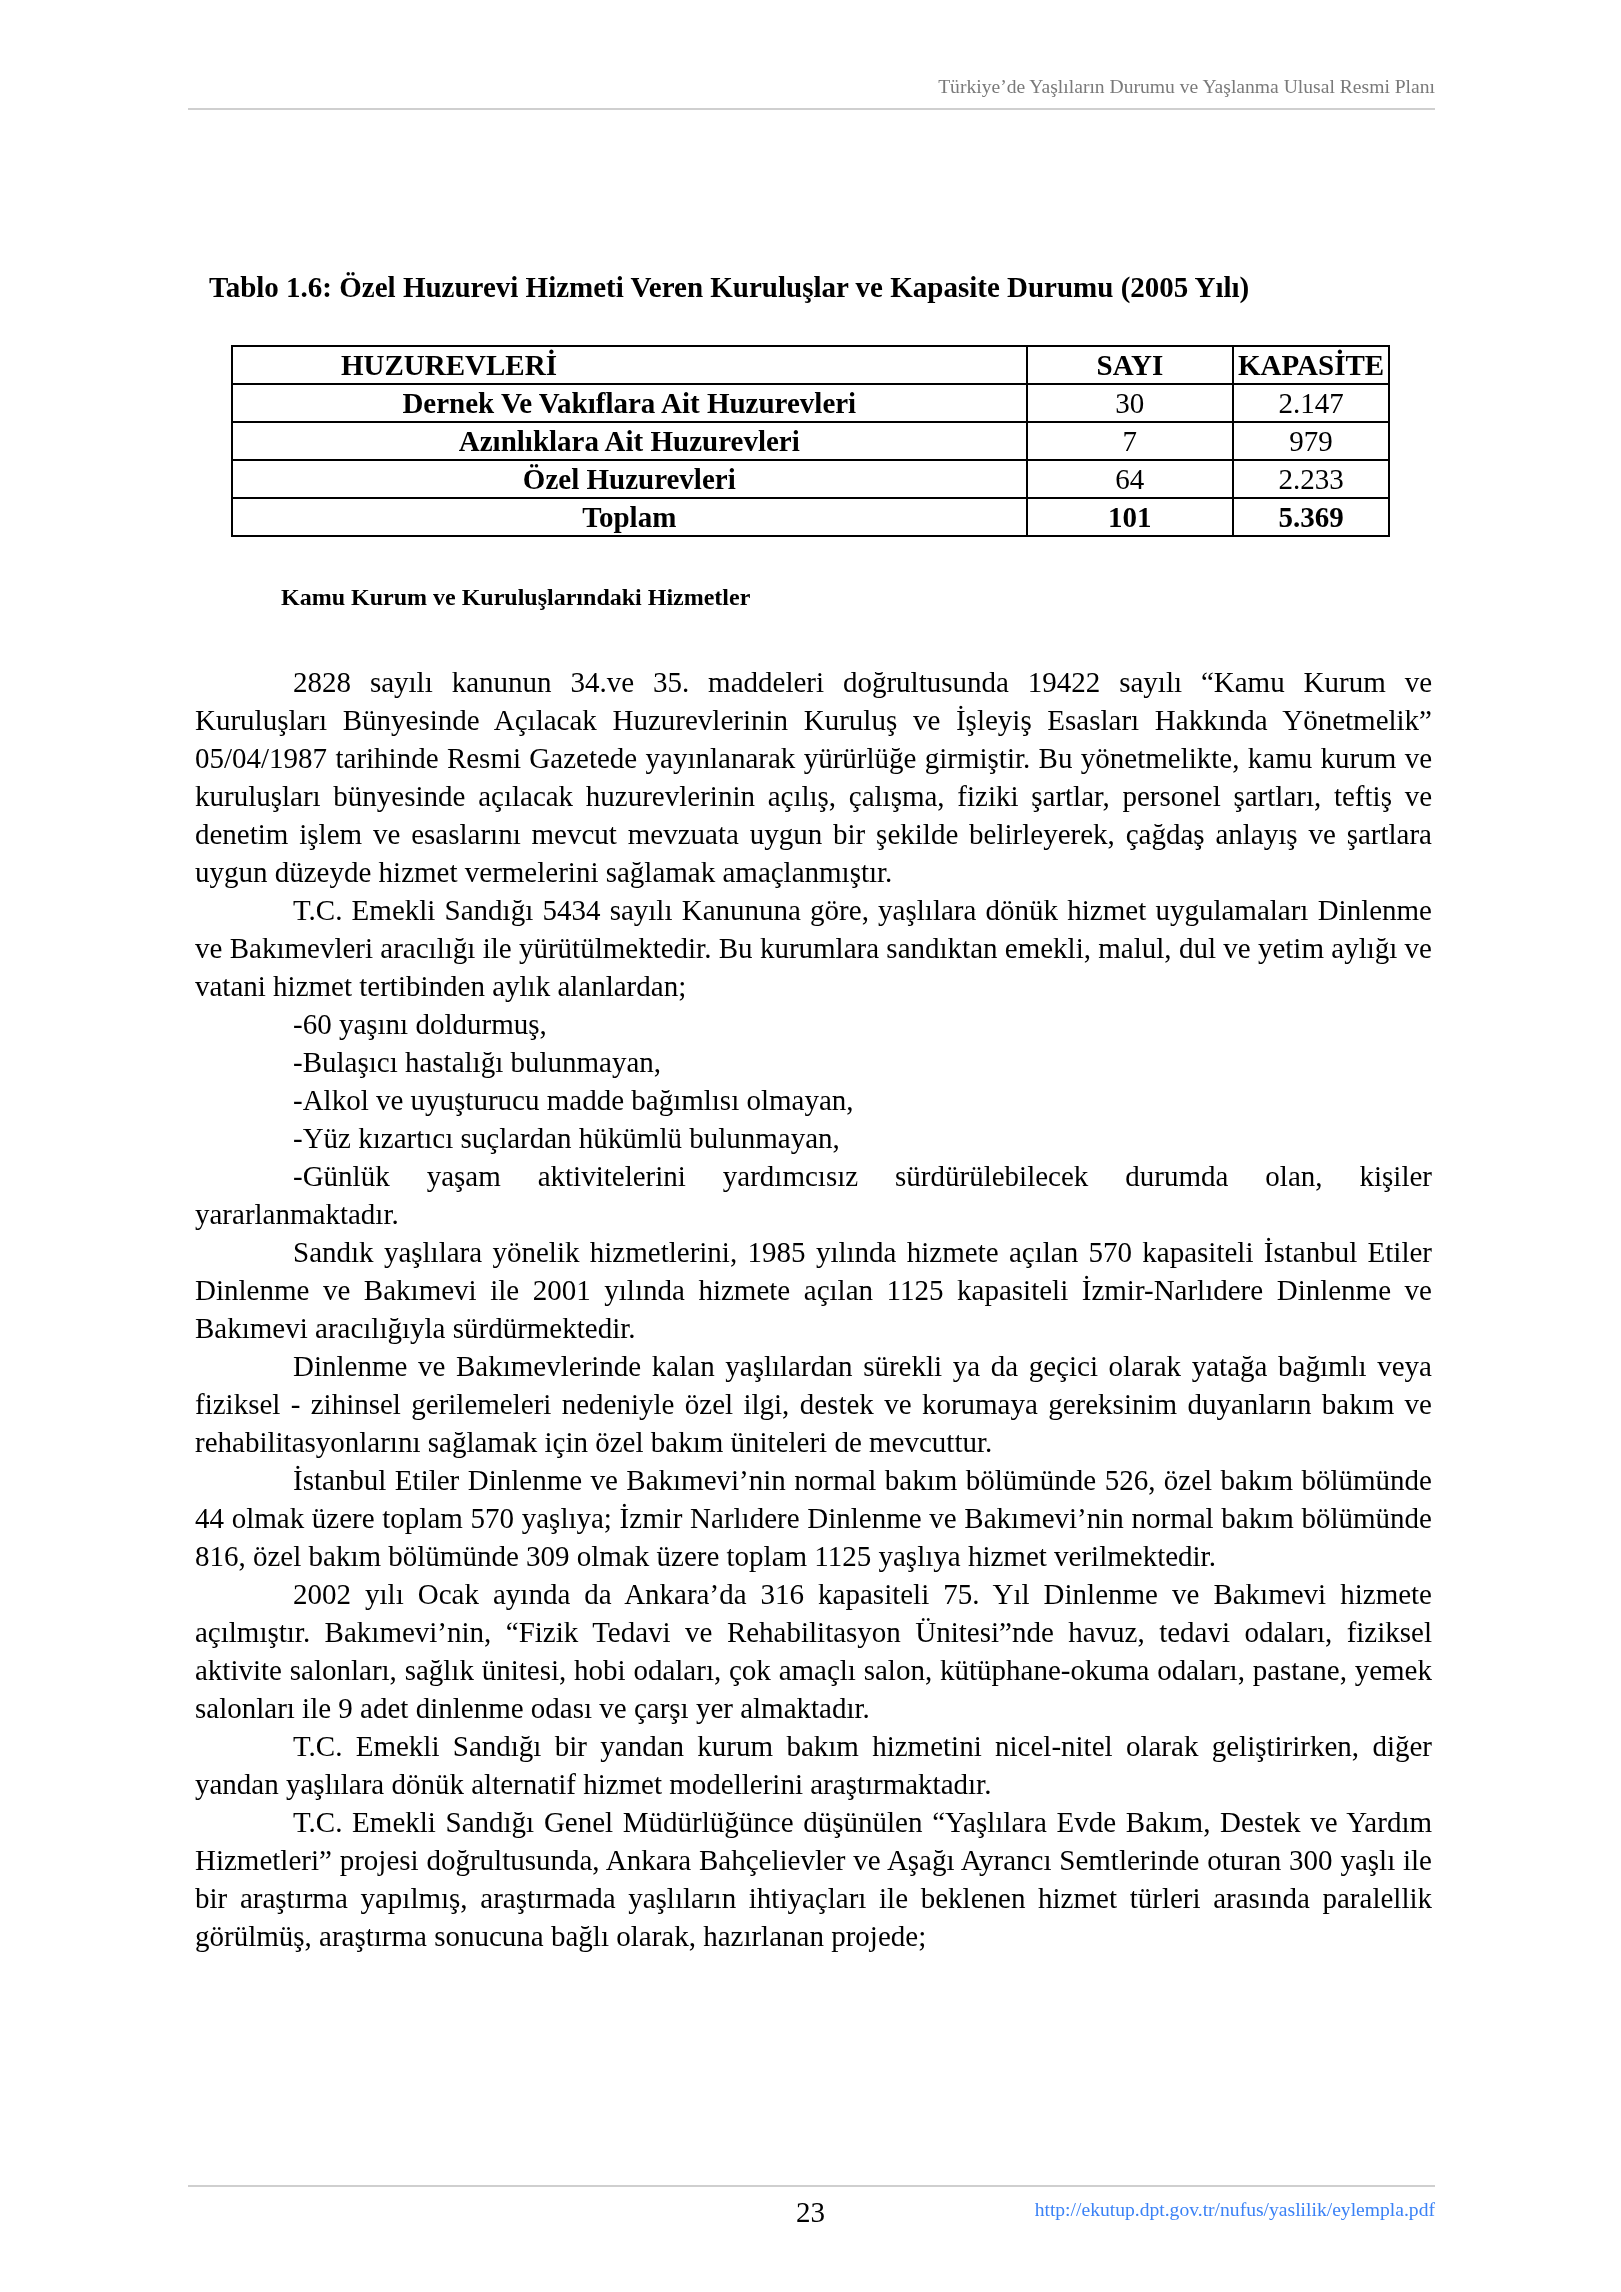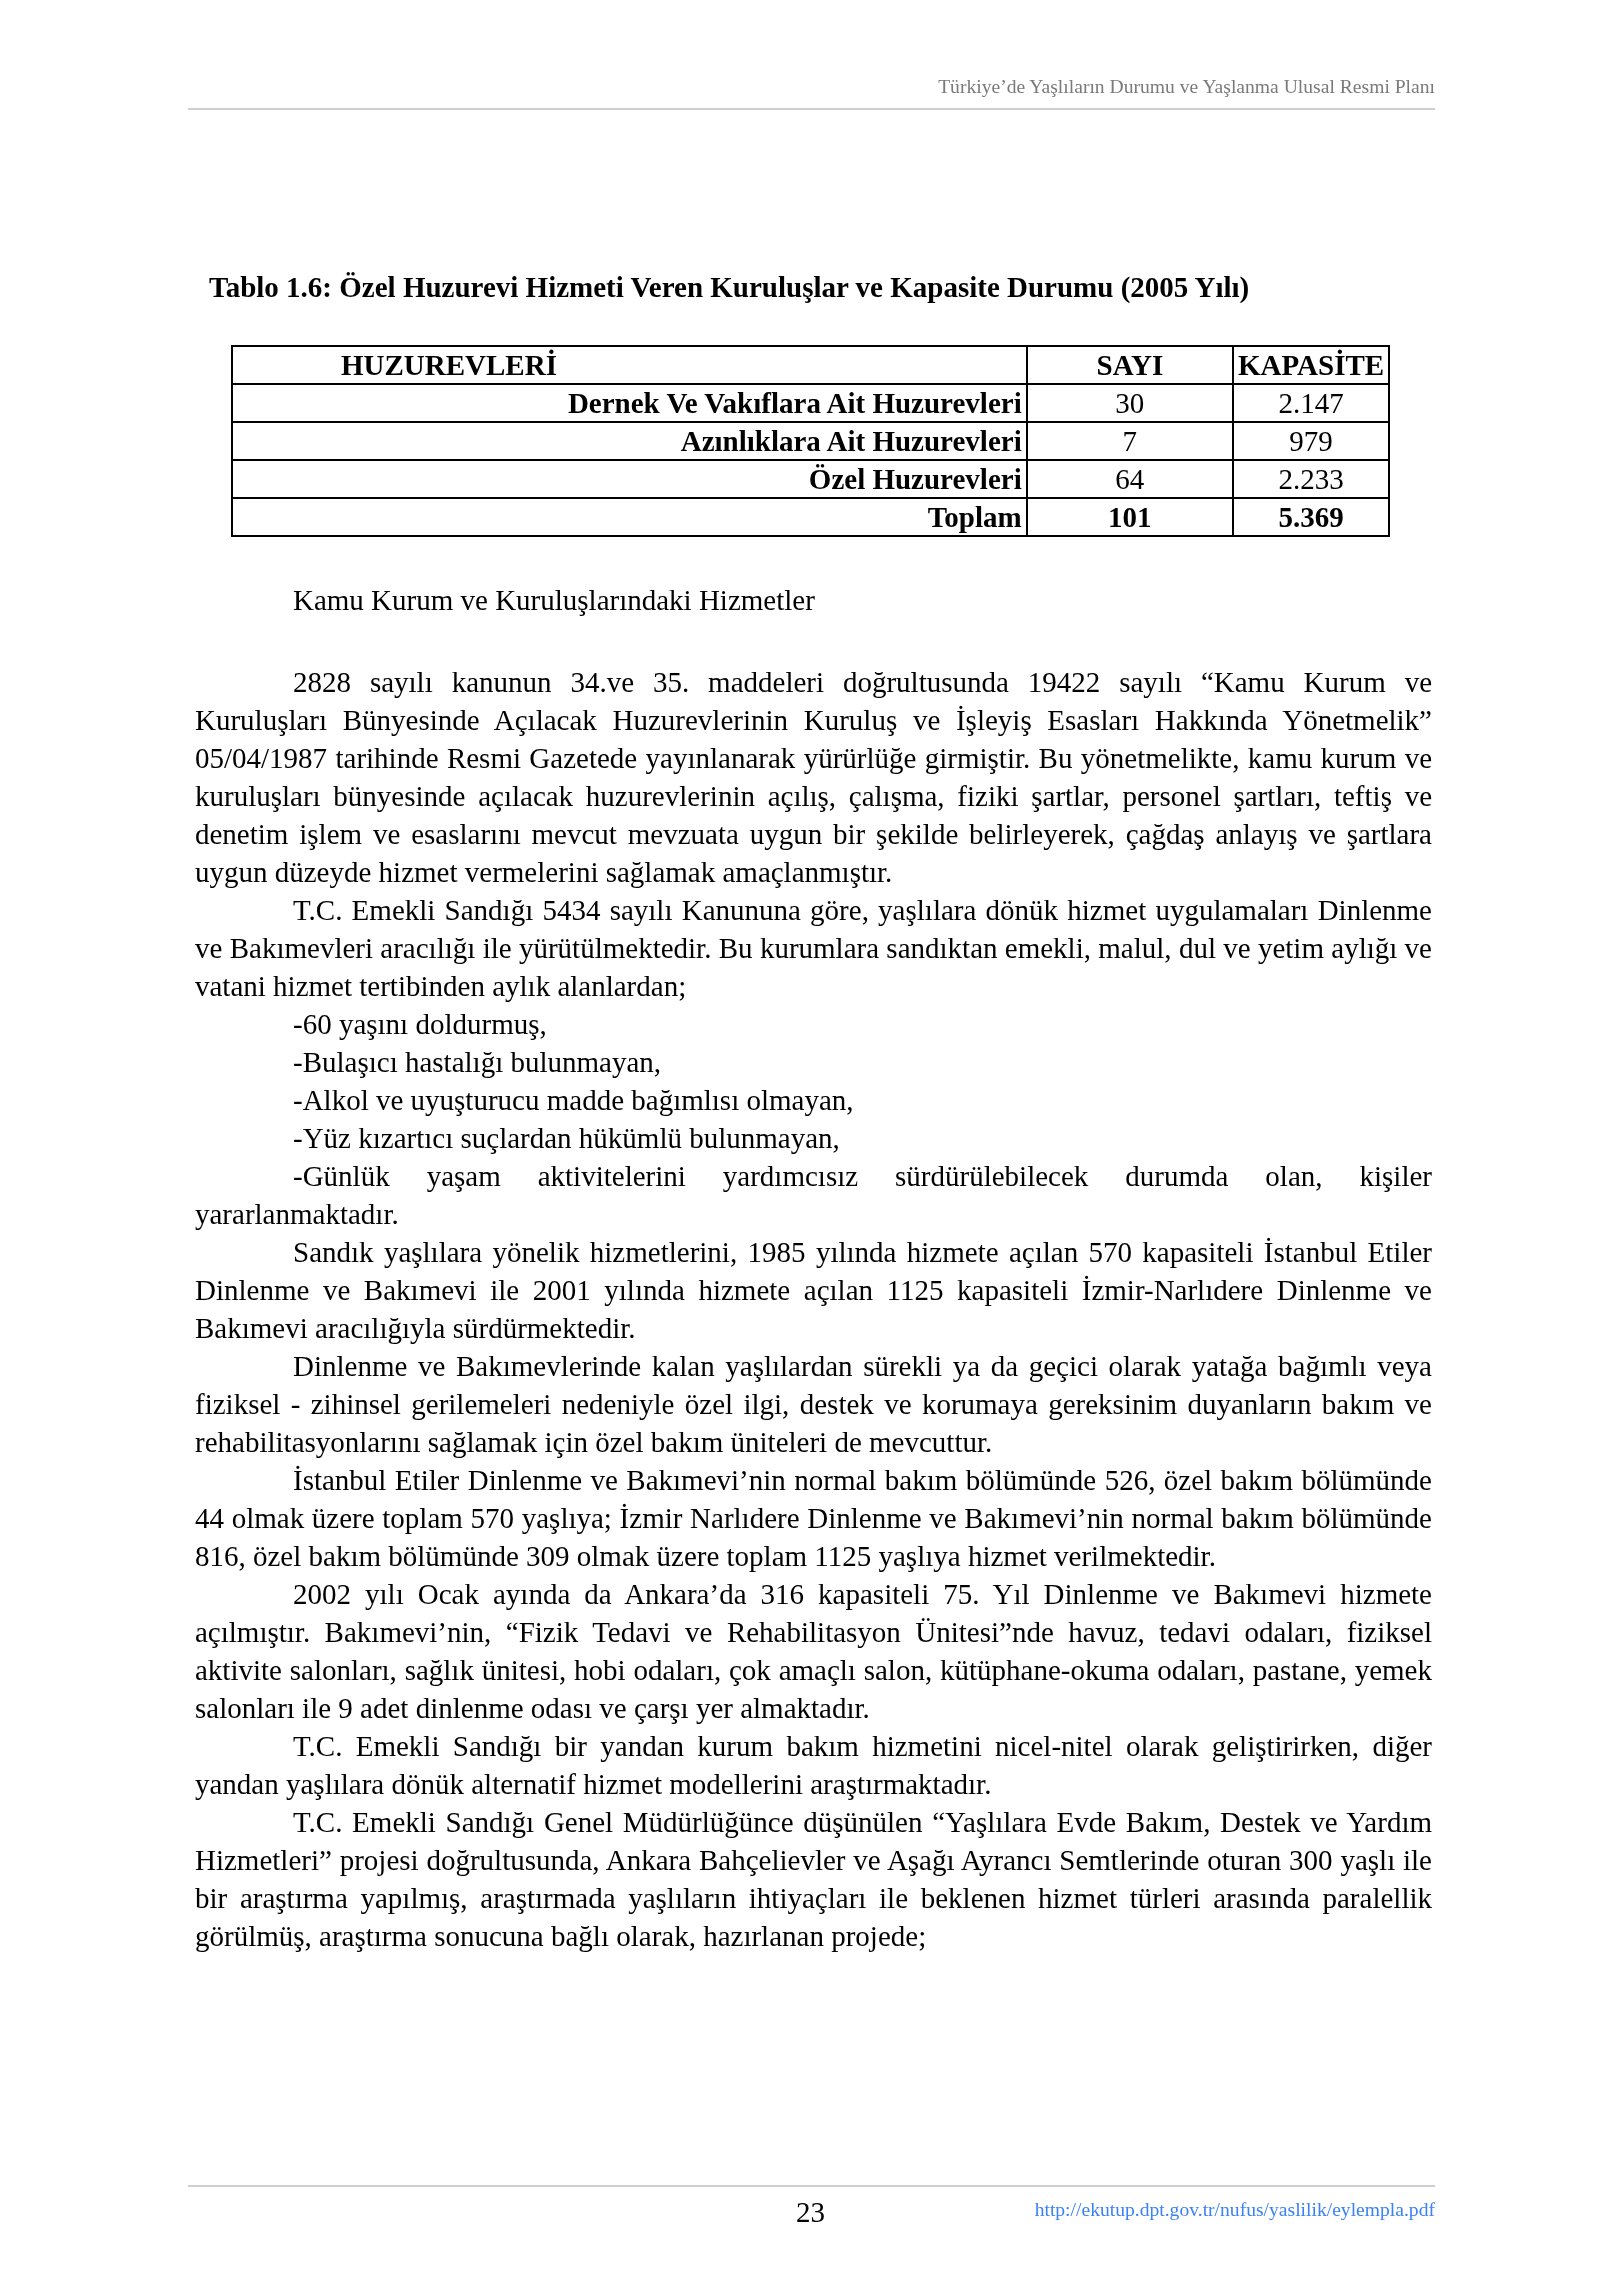--- a/index.html
+++ b/index.html
@@ -19,28 +19,28 @@
   }
   table.data-table {
     position: absolute; left: 231px; top: 345px; width: 1159px;
     border-collapse: collapse; font-size: 29px;
   }
   table.data-table td, table.data-table th {
     border: 2px solid #000; height: 36px; padding: 0 3.9px; line-height: 36px;
   }
   table.data-table th { font-weight: bold; text-align: center; }
   table.data-table th.col-name { text-align: left; padding-left: 108px; margin-left: 16px; }
-  table.data-table td.name { font-weight: bold; text-align: right; margin-top: 20px; }
+  table.data-table td.name { font-weight: bold; text-align: center; margin-top: 20px; }
   table.data-table td.num { text-align: center; }
   table.data-table tr.total td { font-weight: bold; border-top: 2.9px solid #000; }
   .col-name { width: 721px; }
   .col-sayi { width: 208px; }
   .section-heading {
-    position: absolute; left: 293px; top: 584px;
-    font-size: 29px; font-weight: normal;
+    position: absolute; left: 281px; top: 584px;
+    font-size: 24px; font-weight: bold;
   }
   .body-text {
     position: absolute; left: 195px; top: 663px; width: 1237px;
     font-size: 29px; line-height: 38px; text-align: justify;
   }
   .body-text p { margin: 0; text-indent: 98px; }
   .body-text p.bullet { text-indent: 0; padding-left: 98px; }
   .body-text p.bullet-last { text-indent: 98px; text-align: justify; }
   .footer-rule {
     position: absolute; left: 188px; right: 186px; top: 2185px;

